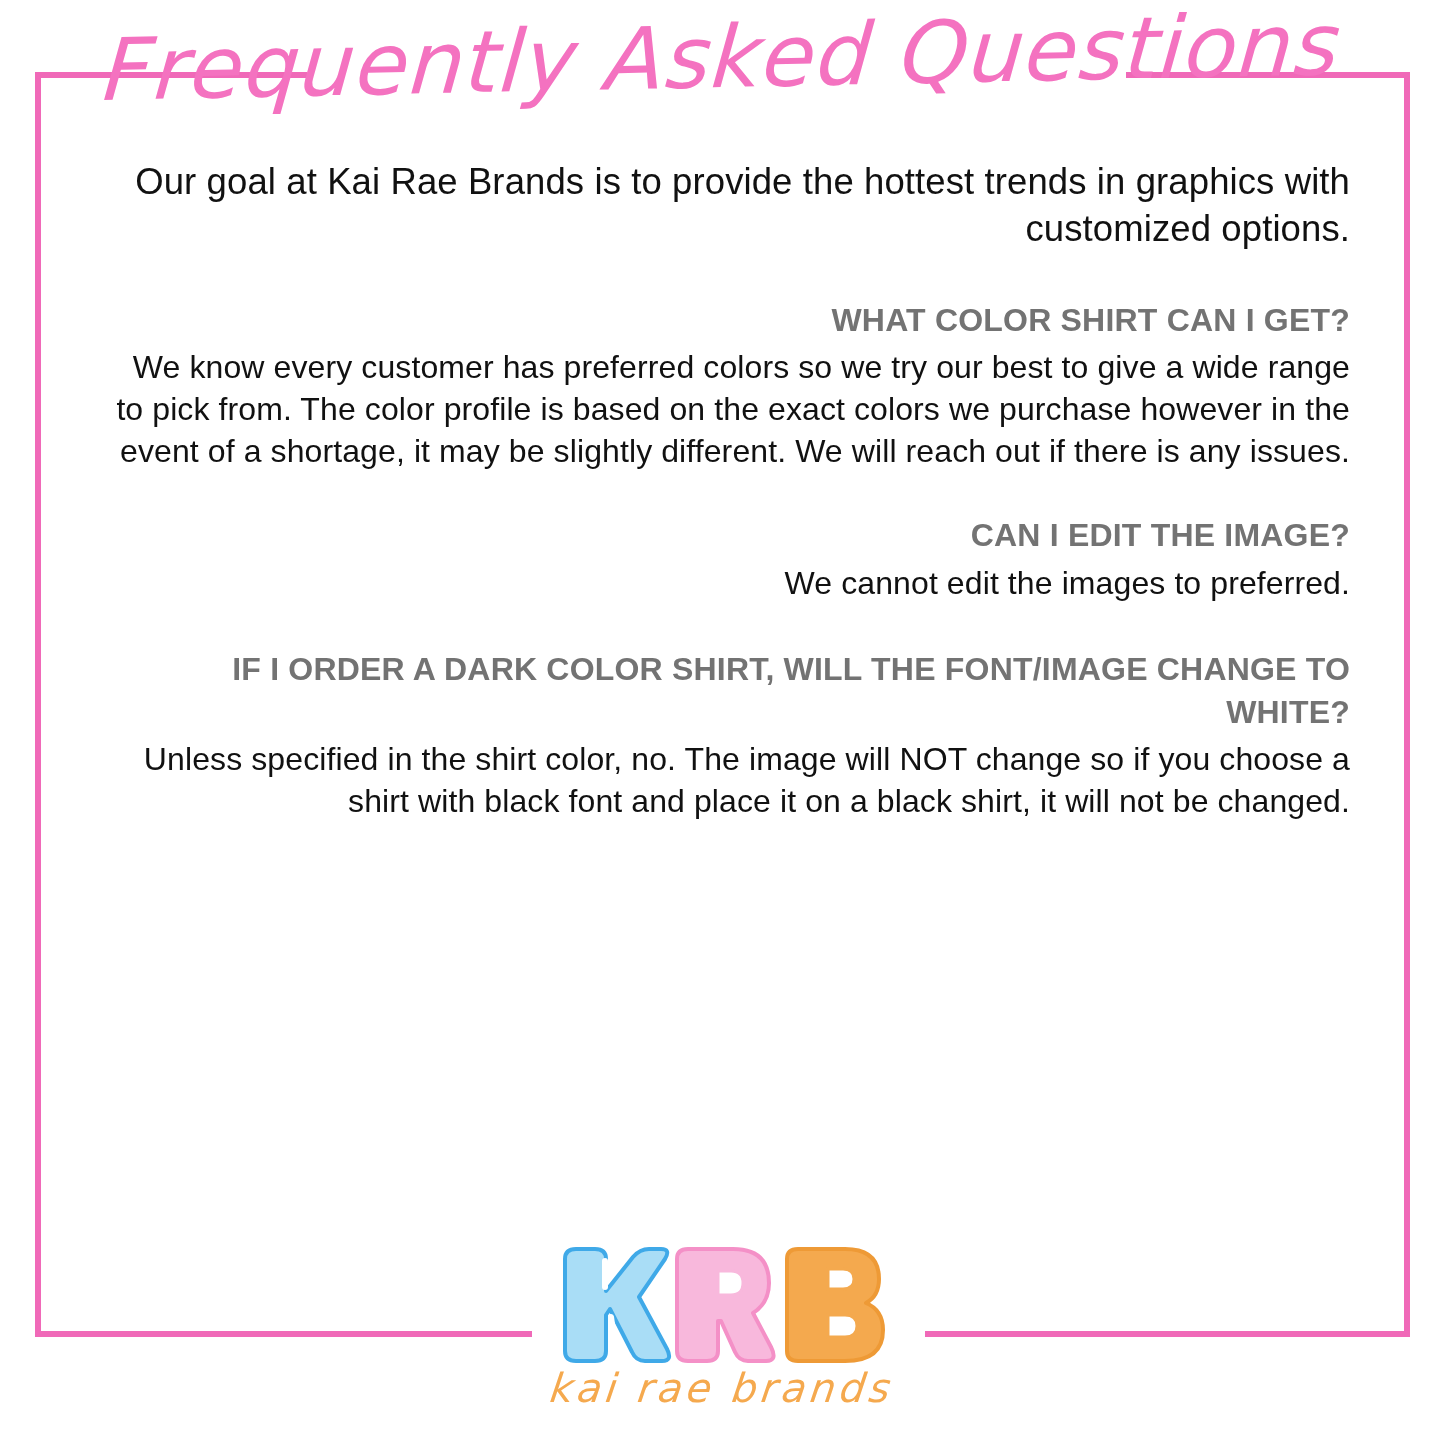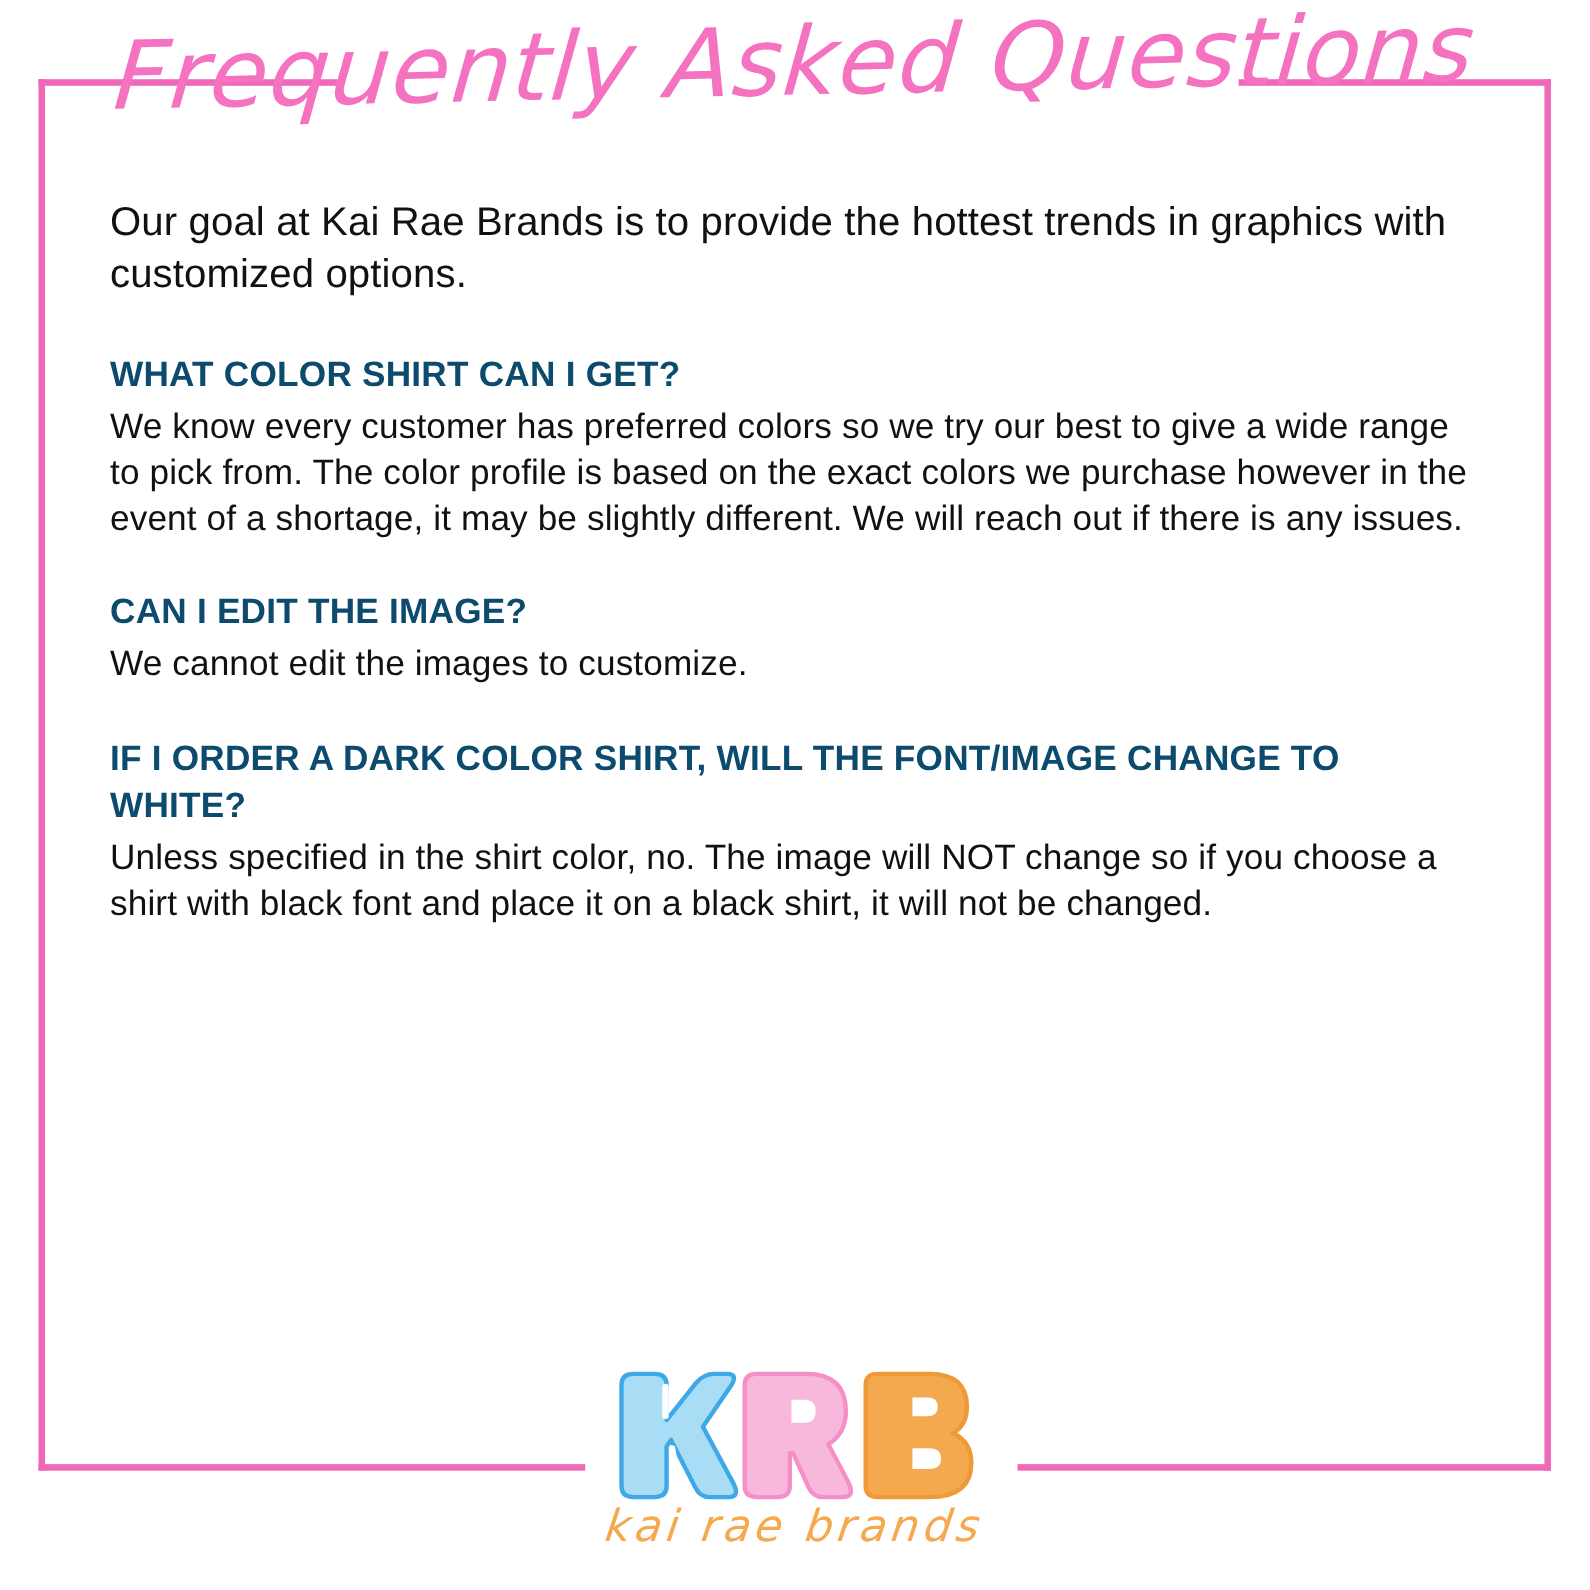--- a/index.html
+++ b/index.html
@@ -45,39 +45,38 @@
     transform: skewX(-6deg) rotate(-1.2deg);
     white-space: nowrap;
   }
 
   
   #content {
     position: absolute;
     left: 100px;
     top: 158px;
     width: 1250px;
-    text-align: left;
+    text-align: right;
     color: #111111;
-    margin-top: 20px;
   }
   .intro {
     font-size: 36.5px;
     line-height: 1.30;
     font-weight: 400;
     letter-spacing: 0.1px;
     margin: 0;
   }
   .faq-block { margin-top: 40px; }
   .faq-q {
     font-size: 32px;
     font-weight: 700;
     letter-spacing: 0.2px;
     line-height: 1.33;
     margin: 0 0 6px 0;
-    color: #0c4a6e;
+    color: #737373;
   }
   .faq-a {
     font-size: 32px;
     font-weight: 400;
     line-height: 1.30;
     letter-spacing: 0.1px;
     margin: 0;
   }
   #block-1 { margin-top: 46px; }
   #block-2 { margin-top: 40px; }
@@ -131,21 +130,21 @@
     <div class="faq-block" id="block-1">
       <div class="faq-q">WHAT COLOR SHIRT CAN I GET?</div>
       <div class="faq-a">We know every customer has preferred colors so we try our best to give a wide range to pick from. The color profile is based on the exact colors we purchase however in the event of a shortage, it may be slightly different. We will reach out if there is any issues.</div>
     </div>
 
     <div class="faq-block" id="block-2">
     </div>
 
     <div class="faq-block" id="block-3">
       <div class="faq-q">CAN I EDIT THE IMAGE?</div>
-      <div class="faq-a">We cannot edit the images to customize.</div>
+      <div class="faq-a">We cannot edit the images to preferred.</div>
     </div>
 
     <div class="faq-block" id="block-4">
       <div class="faq-q">IF I ORDER A DARK COLOR SHIRT, WILL THE FONT/IMAGE CHANGE TO WHITE?</div>
       <div class="faq-a">Unless specified in the shirt color, no. The image will NOT change so if you choose a shirt with black font and place it on a black shirt, it will not be changed.</div>
     </div>
 
   </div>
 
   <div id="logo">

